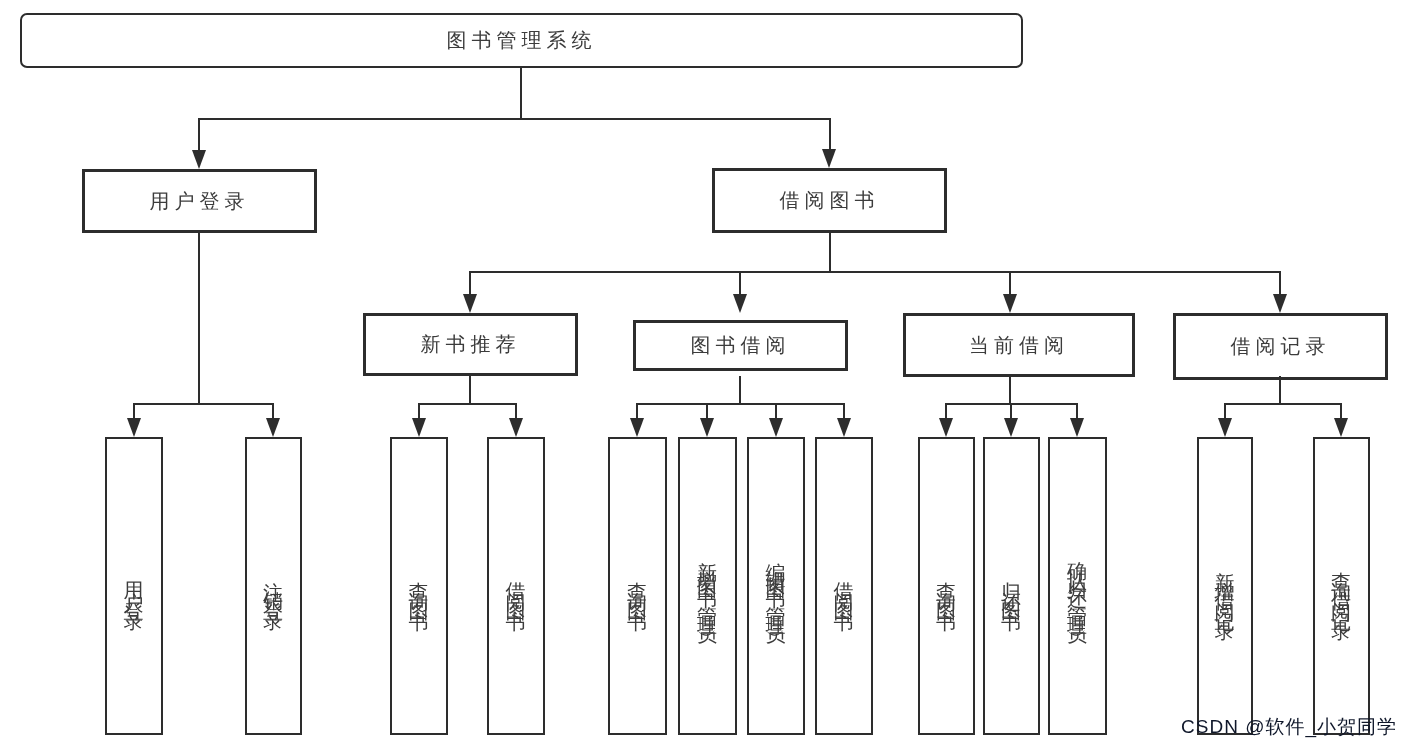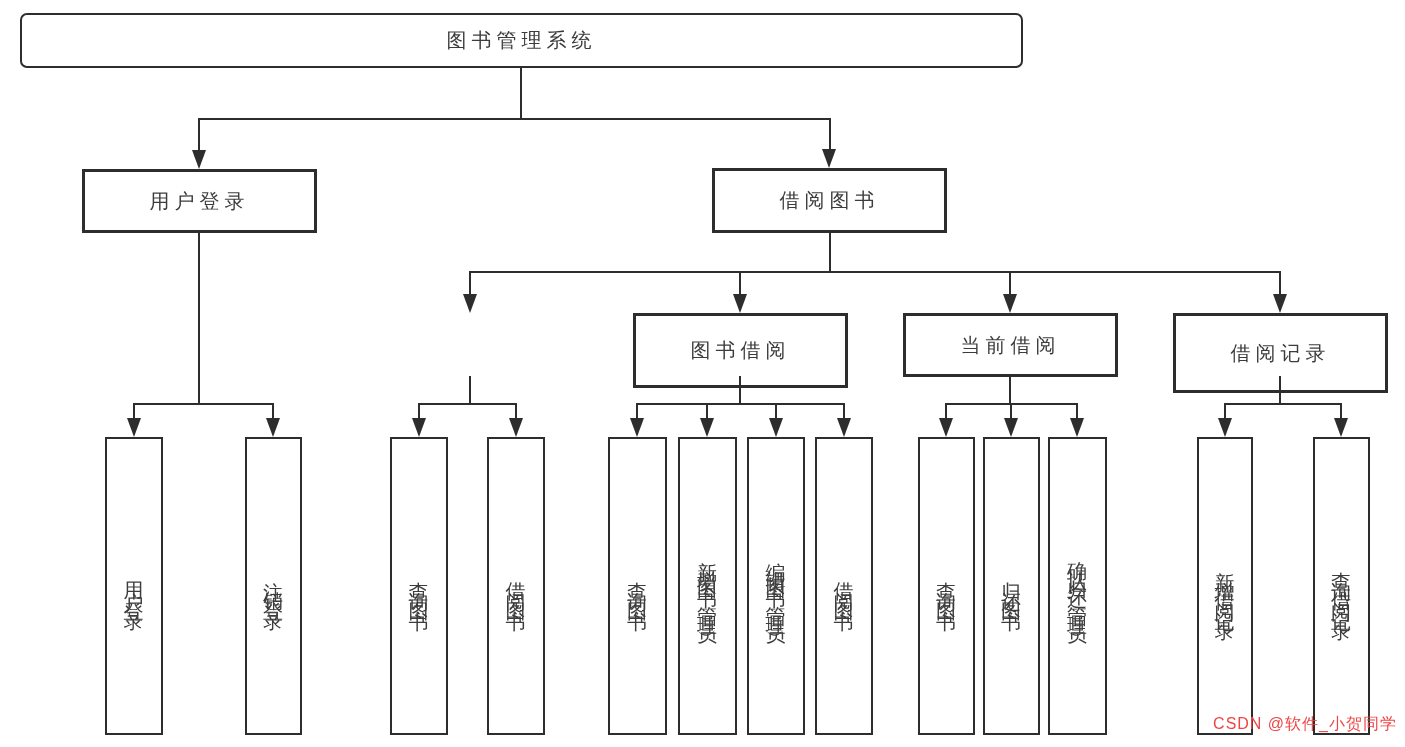--- a/index.html
+++ b/index.html
@@ -20,22 +20,22 @@
     writing-mode:vertical-rl; text-orientation:mixed;
     font-size:20px; letter-spacing:10px; line-height:1.1;
   }
   .leaf.len9 span { letter-spacing:9px; }
   .vl { position:absolute; width:2px; background:#2d2d2d; }
   .hl { position:absolute; height:2px; background:#2d2d2d; }
   .ar { position:absolute; width:0; height:0;
         border-left:7px solid transparent; border-right:7px solid transparent;
         border-top:19px solid #2d2d2d; }
   .watermark {
-    position:absolute; right:8px; top:714px; font-size:16px;
-    color:#ef4444; letter-spacing:1px;
+    position:absolute; right:8px; top:714px; font-size:19px;
+    color:#0f172a; letter-spacing:1px;
   }
 </style>
 </head>
 <body>
 
 <div class="canvas">
 
   <div class="node root" style="left:20px;top:13px;width:1003px;height:55px;">
     <span>图书管理系统</span>
   </div>
@@ -65,27 +65,30 @@
   <div class="hl" style="left:469px;top:271px;width:811px;"></div>
   <div class="vl" style="left:469px;top:271px;height:26px;"></div>
   <div class="ar" style="left:463px;top:294px;"></div>
   <div class="vl" style="left:739px;top:271px;height:26px;"></div>
   <div class="ar" style="left:733px;top:294px;"></div>
   <div class="vl" style="left:1009px;top:271px;height:26px;"></div>
   <div class="ar" style="left:1003px;top:294px;"></div>
   <div class="vl" style="left:1279px;top:271px;height:26px;"></div>
   <div class="ar" style="left:1273px;top:294px;"></div>
 
-  <div class="node" style="left:633px;top:313px;width:215px;height:75px;">
+  <div class="node" style="left:363px;top:313px;width:215px;height:63px;">
+    <span>新书推荐</span>
+  </div>
+  <div class="node" style="left:633px;top:320px;width:215px;height:51px;">
     <span>图书借阅</span>
   </div>
-  <div class="node" style="left:903px;top:313px;width:215px;height:64px;">
+  <div class="node" style="left:903px;top:313px;width:232px;height:64px;">
     <span>当前借阅</span>
   </div>
-  <div class="node" style="left:1173px;top:313px;width:215px;height:80px;">
+  <div class="node" style="left:1173px;top:313px;width:215px;height:67px;">
     <span>借阅记录</span>
   </div>
 
   <div class="vl" style="left:469px;top:376px;height:28px;"></div>
   <div class="hl" style="left:418px;top:403px;width:99px;"></div>
   <div class="vl" style="left:418px;top:403px;height:17px;"></div>
   <div class="ar" style="left:412px;top:418px;"></div>
   <div class="vl" style="left:515px;top:403px;height:17px;"></div>
   <div class="ar" style="left:509px;top:418px;"></div>
 

